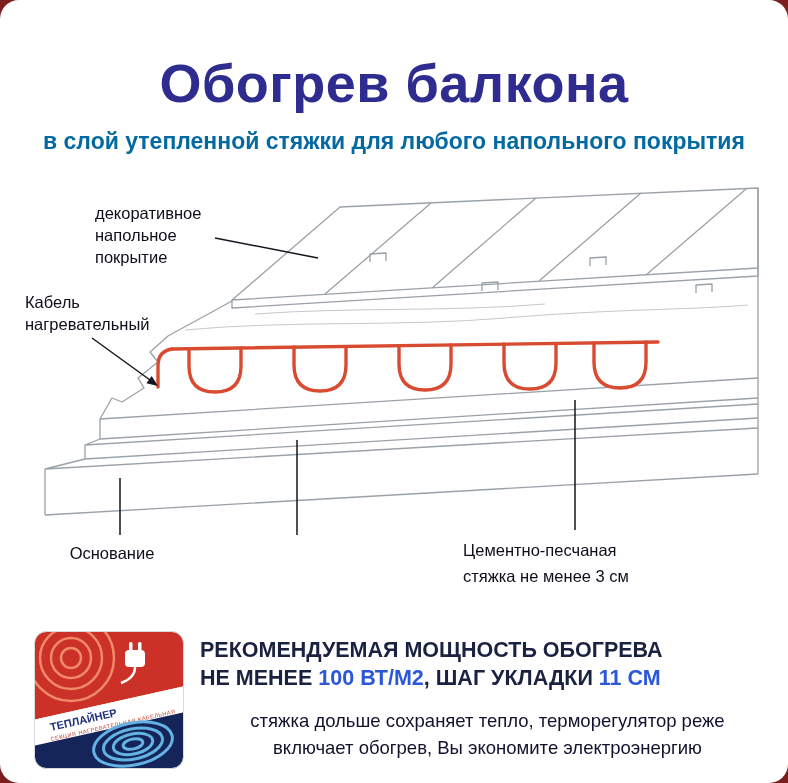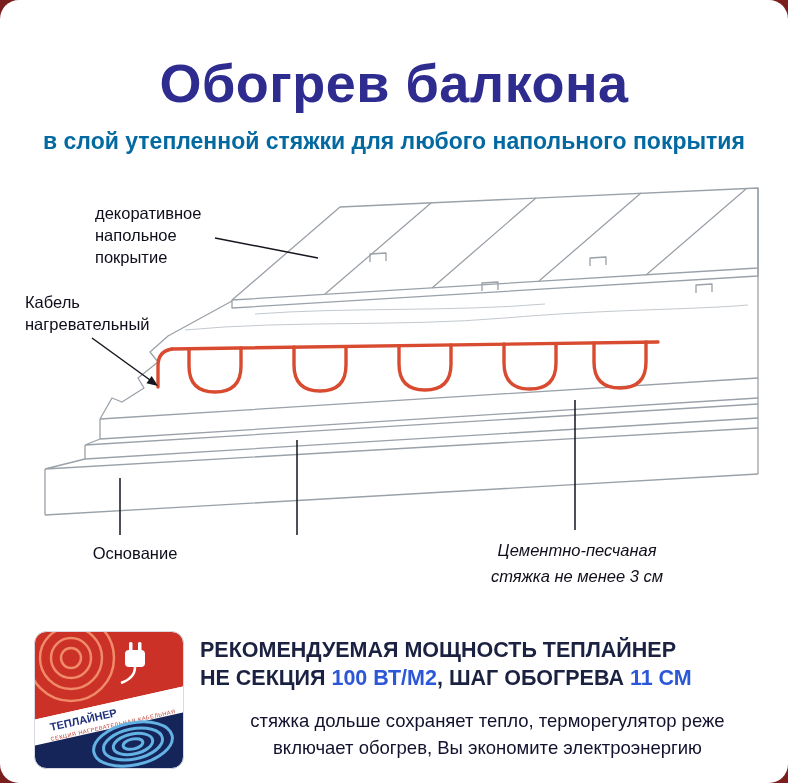--- a/index.html
+++ b/index.html
@@ -28,23 +28,23 @@
     font-size: 23px; font-weight: 600; color: #0369a1;
   }
   .diagram-svg { position: absolute; left: 0; top: 0; }
   .lbl {
     position: absolute;
     font-size: 16.5px; font-weight: 500; color: #0e0e1c;
     white-space: pre-line; line-height: 1.32;
   }
   .lbl-covering { left: 95px; top: 203px; }
   .lbl-cable    { left: 25px; top: 292px; }
-  .lbl-base     { left: 75px;  top: 543px; width: 120px; text-align: center; }
+  .lbl-base     { left: 52px;  top: 543px; width: 120px; text-align: center; }
   .lbl-insulation { left: 231px; top: 543px; width: 160px; text-align: center; }
-  .lbl-screed   { left: 463px; top: 538px; width: 228px; text-align: center; line-height: 1.55; font-style: italic; }
+  .lbl-screed   { left: 463px; top: 538px; width: 228px; line-height: 1.55; }
   .product {
     position: absolute; left: 33px; top: 630px;
     width: 152px; height: 140px;
   }
   .footer-headline {
     position: absolute; left: 200px; top: 636px; width: 575px;
     font-size: 21.5px; font-weight: 800; color: #1b2140;
     line-height: 28px;
   }
   .footer-headline .hl { color: #2b57d8; }
@@ -149,18 +149,18 @@
           <ellipse cx="100" cy="114" rx="40" ry="21"></ellipse>
           <ellipse cx="100" cy="114" rx="30" ry="15"></ellipse>
           <ellipse cx="100" cy="114" rx="20" ry="10"></ellipse>
           <ellipse cx="100" cy="114" rx="10" ry="5"></ellipse>
         </g>
       </g>
       <rect x="1.5" y="1.5" width="149" height="137" rx="12" fill="none" stroke="#d7dbe1"></rect>
     </svg>
   </div>
 
-  <div class="footer-headline"><span>РЕКОМЕНДУЕМАЯ МОЩНОСТЬ ТЕПЛАЙНЕР</span><br><span>НЕ СЕКЦИЯ </span><span class="hl">100 ВТ/М2</span><span>, ШАГ ОБОГРЕВА </span><span class="hl">11 СМ</span></div>
+  <div class="footer-headline"><span>РЕКОМЕНДУЕМАЯ МОЩНОСТЬ ОБОГРЕВА</span><br><span>НЕ МЕНЕЕ </span><span class="hl">100 ВТ/М2</span><span>, ШАГ УКЛАДКИ </span><span class="hl">11 СМ</span></div>
 
   <div class="footer-body">стяжка дольше сохраняет тепло, терморегулятор реже
 включает обогрев, Вы экономите электроэнергию</div>
 
 </div>
 
 </body></html>

